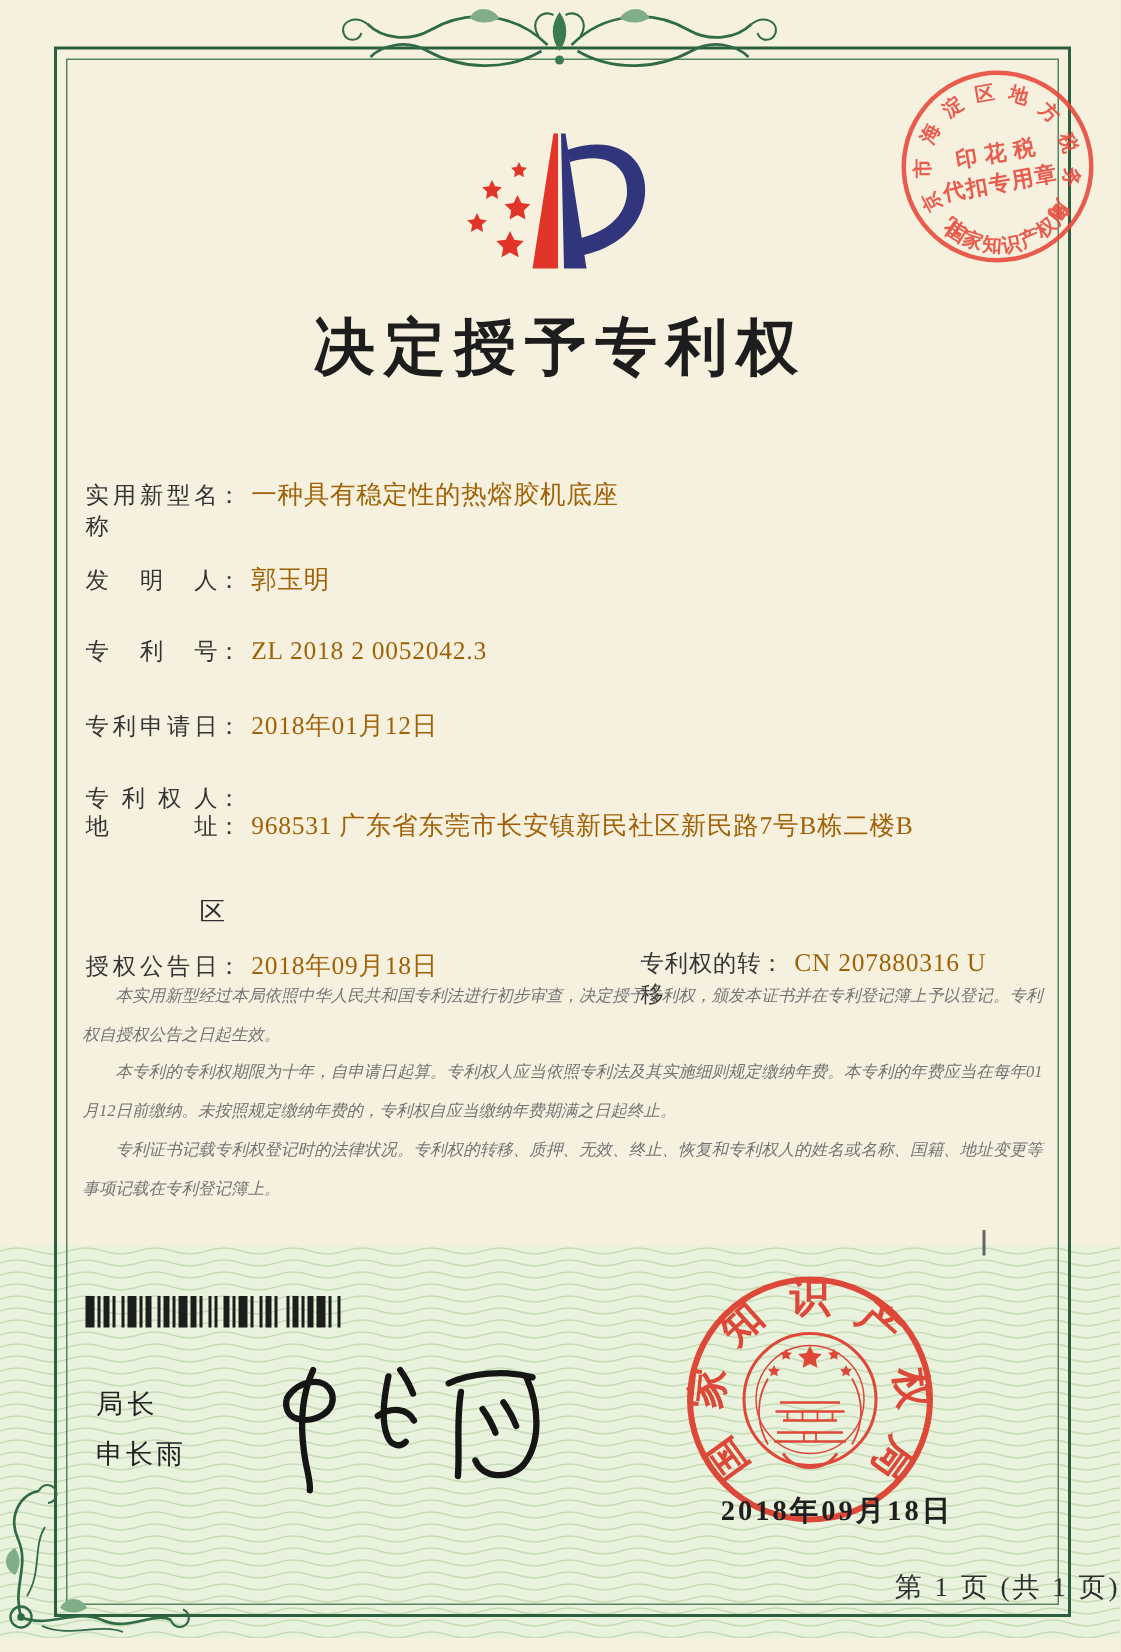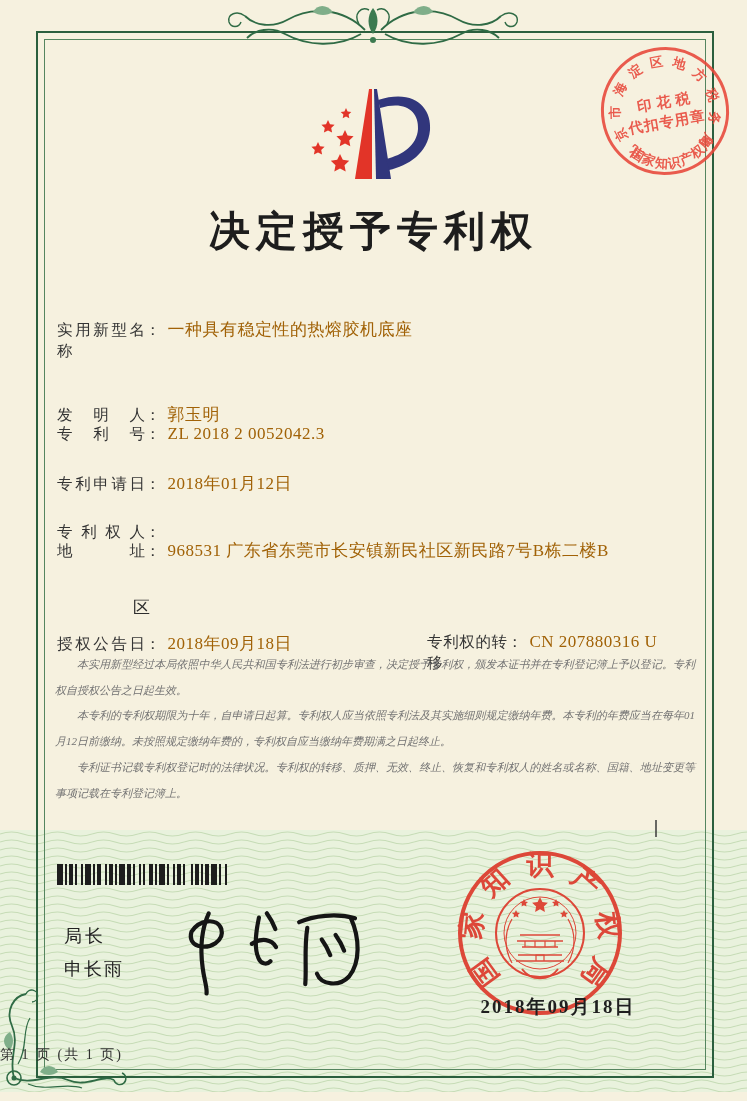--- a/index.html
+++ b/index.html
@@ -24,21 +24,21 @@
   .logo{position:absolute;left:288px;top:80px;width:170px;height:118px;z-index:4;}
   .title{position:absolute;left:0;top:204px;width:747px;text-align:center;
     font-size:41px;font-weight:bold;letter-spacing:6px;color:#1d1d1d;z-index:4;}
   
   .field-row{position:absolute;left:57px;display:flex;align-items:baseline;z-index:4;}
   .field-label{display:inline-block;width:88px;font-size:15.5px;color:#343434;
     text-align:justify;text-align-last:justify;}
   .field-colon{font-size:15.5px;color:#343434;}
   .field-value{font-size:17px;margin-left:7px;color:#a16207;letter-spacing:0.5px;white-space:nowrap;}
   .addr-line2{position:absolute;left:133px;top:596px;font-size:17px;color:#2d2d2d;z-index:4;}
-  .row-name{top:318px;} .row-inventor{top:375px;margin-top:28px;} .row-patentno{top:424px;}
+  .row-name{top:318px;} .row-inventor{top:375px;} .row-patentno{top:424px;}
   .row-filing{top:472px;} .row-patentee{top:522px;} .row-address{top:539px;}
   .row-grantdate{top:632px;} .row-grantno{top:632px;left:427px;}
   .row-grantno .field-label{width:80px;}
   
   .paragraphs{position:absolute;left:55px;top:652px;width:640px;z-index:4;}
   .paragraphs p{margin:0;font-size:11px;line-height:25.7px;text-indent:2em;
     text-align:justify;font-style:italic;color:#737373;}
   
   .barcode{position:absolute;left:57px;top:864px;width:174px;height:21px;z-index:4;}
   .sig-title{position:absolute;left:64px;top:924px;font-size:18px;letter-spacing:3px;color:#222;z-index:4;}
@@ -55,22 +55,22 @@
   
   .tax-stamp{position:absolute;left:591px;top:37px;width:148px;height:148px;z-index:6;
     transform:rotate(-10deg);opacity:.88;}
   .stamp-circle{position:absolute;left:10px;top:10px;width:128px;height:128px;border-radius:50%;
     border:3px solid #e8473a;box-sizing:border-box;}
   .stamp-center1{position:absolute;left:0;top:56px;width:148px;text-align:center;
     font-size:14.5px;font-weight:bold;letter-spacing:5px;color:#e8473a;text-indent:5px;}
   .stamp-center2{position:absolute;left:0;top:76px;width:148px;text-align:center;
     font-size:14.5px;font-weight:bold;letter-spacing:1px;color:#e8473a;}
   
-  .footer{position:absolute;left:0;top:1046px;width:747px;text-align:left;
-    font-size:14px;letter-spacing:2px;color:#2e2e2e;z-index:4;}
+  .footer{position:absolute;left:0;top:1046px;width:747px;text-align:right;
+    font-size:18px;letter-spacing:2px;color:#2e2e2e;z-index:4;}
 </style>
 </head>
 <body>
 
 <div class="page">
 
   <svg class="green-band" width="747" height="262">
     <defs>
       <pattern id="wv" width="46" height="8" patternUnits="userSpaceOnUse">
         <path d="M0,4 Q11.5,0 23,4 T46,4" fill="none" stroke="#c6dcb6" stroke-width="1.1"></path>

